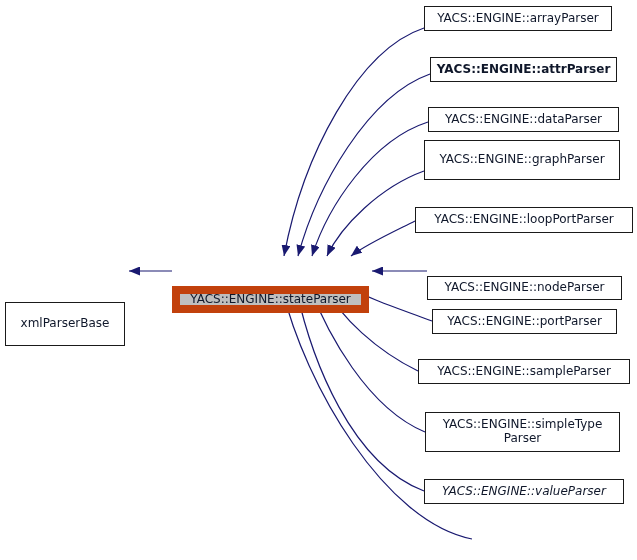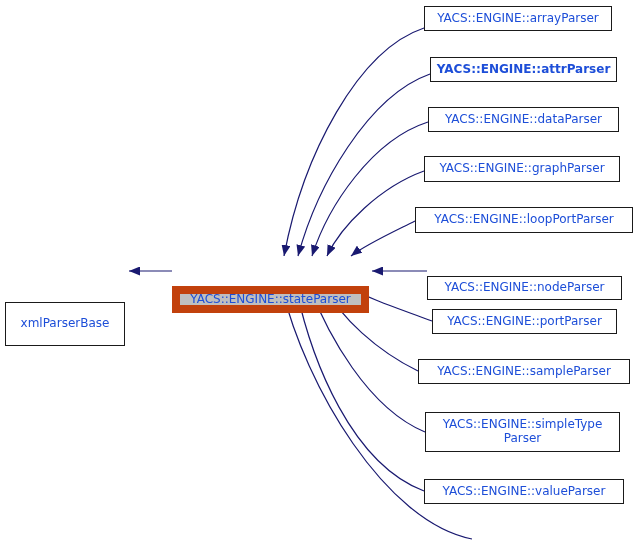--- a/index.html
+++ b/index.html
@@ -14,21 +14,21 @@
   #edges {
     position: absolute;
     left: 0; top: 0;
     width: 637px; height: 560px;
   }
   .node {
     position: absolute;
     box-sizing: border-box;
     background: #ffffff;
     border: 1px solid #1a1a1a;
-    color: #1d4ed8;
+    color: #0f172a;
     font-size: 12px;
     line-height: 1.15;
     display: flex;
     align-items: center;
     justify-content: center;
     text-align: center;
     white-space: pre-line;
     cursor: pointer;
   }
   .node.focus {
@@ -36,27 +36,27 @@
     border: 8px solid #c2410c;
     cursor: default;
     margin-top: 28px;
   }
   
   #n-base   { left: 5px;   top: 258px; width: 120px; height: 44px; margin-top: 44px; }
   #n-focus  { left: 172px; top: 258px; width: 197px; height: 27px; }
   #n-d0  { left: 424px; top: 6px;   width: 188px; height: 25px; }
   #n-d1  { left: 430px; top: 57px;  width: 187px; height: 25px; font-weight: bold; }
   #n-d2  { left: 428px; top: 107px; width: 191px; height: 25px; }
-  #n-d3  { left: 424px; top: 156px; width: 196px; height: 26px; }
+  #n-d3  { left: 424px; top: 140px; width: 196px; height: 40px; }
   #n-d4  { left: 415px; top: 207px; width: 218px; height: 26px; }
   #n-d5  { left: 427px; top: 259px; width: 195px; height: 24px; margin-top: 17px; }
   #n-d6  { left: 432px; top: 309px; width: 185px; height: 25px; }
   #n-d7  { left: 418px; top: 359px; width: 212px; height: 25px; }
   #n-d8  { left: 425px; top: 412px; width: 195px; height: 40px; }
-  #n-d9  { left: 424px; top: 479px; width: 200px; height: 25px; }
+  #n-d9  { left: 424px; top: 479px; width: 200px; height: 25px; font-style: italic; }
   #n-d10 { left: 472px; top: 527px; width: 105px; height: 24px; }
 </style>
 </head>
 <body>
 
 <div id="canvas">
 
   <svg id="edges" viewBox="0 0 637 560" xmlns="http://www.w3.org/2000/svg">
     <defs>
       <marker id="arrow" markerWidth="11" markerHeight="9" refX="11" refY="0" orient="auto" markerUnits="userSpaceOnUse" viewBox="0 -4.5 11 9">

